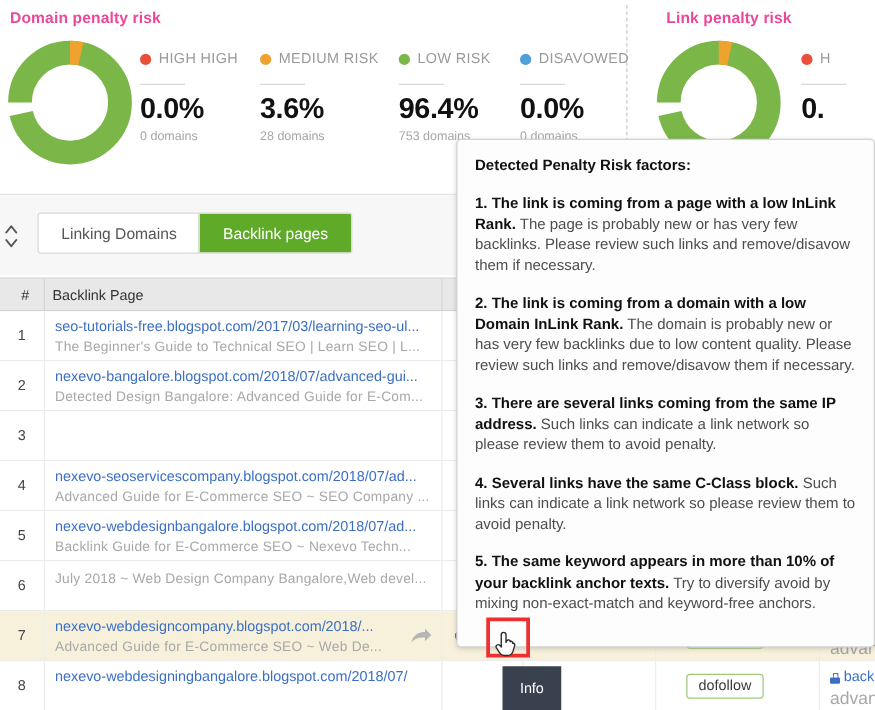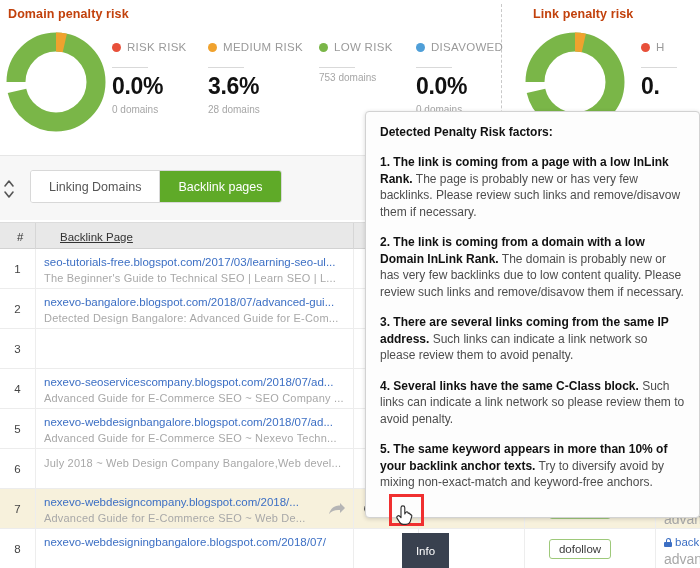--- a/index.html
+++ b/index.html
@@ -7,21 +7,21 @@
     width: 700px; height: 568px;
     font-family: "Liberation Sans", sans-serif;
     background: #ffffff;
     overflow: hidden;
   }
   #root { position: relative; width: 700px; height: 568px; overflow: hidden; background:#fff; }
 
   
   .panels { position:absolute; left:0; top:0; width:700px; height:155px; background:#fff; }
   .panel-title {
-    font-size: 12.5px; font-weight: bold; color:#c2410c; letter-spacing:0.1px;
+    font-size: 12.5px; font-weight: bold; color:#ec4899; letter-spacing:0.1px;
   }
   .panel-a { position:absolute; left:0; top:0; width:501px; height:155px; }
   .panel-b { position:absolute; left:503px; top:0; width:197px; height:155px; overflow:hidden; }
   .vdivider {
     position:absolute; left:501px; top:4px; width:0; height:150px;
     border-left: 1px dashed #c9c9c9;
   }
   .panel-a .panel-title { position:absolute; left:8px; top:7px; }
   .panel-b .panel-title { position:absolute; left:30px; top:7px; }
 
@@ -54,21 +54,21 @@
 
   
   .table { position:absolute; left:0; top:222px; width:700px; height:346px; }
   .thead {
     position:absolute; left:0; top:0; width:700px; height:27px;
     background:#e8e8e8; border-top:1px solid #dcdcdc; border-bottom:1px solid #d2d2d2;
   }
   .th { position:absolute; top:0; height:27px; display:flex; align-items:center;
         font-size:11.5px; color:#333; font-weight:normal; }
   .th-hash { left:17px; }
-  .th-page { left:60px;text-decoration:underline; }
+  .th-page { left:42px; }
   .th-sep { position:absolute; top:0; width:1px; height:27px; background:#d6d6d6; }
 
   .tbody { position:absolute; left:0; top:27px; width:700px; }
   .row { position:relative; height:40px; border-bottom:1px solid #ececec; background:#fff; }
   .row.sel { background:#f7f1dc; }
   .row .cell-sep { position:absolute; top:0; width:1px; height:40px; background:#ededed; }
 
   .c-num { position:absolute; left:0; width:35px; top:0; height:40px;
            display:flex; align-items:center; justify-content:center;
            font-size:11.5px; color:#444; }
@@ -155,21 +155,21 @@
         <svg width="104" height="104" viewBox="0 0 104 104" aria-hidden="true">
           <circle cx="52" cy="52" r="40" fill="none" stroke="#7ab648" stroke-width="19" stroke-dasharray="242.3 8.9" stroke-dashoffset="63" transform="rotate(-90 52 52)"></circle>
           <circle cx="52" cy="52" r="40" fill="none" stroke="#f0a22e" stroke-width="19" stroke-dasharray="8.9 242.3" stroke-dashoffset="0" transform="rotate(-90 52 52)"></circle>
         </svg>
       </div>
 
       <div class="legend-group" style="left:112px;">
         <div class="legend-col" style="left:0px;">
           <div class="leg-head">
             <span class="leg-dot" style="background:#e8503a"></span>
-            <span class="leg-label">RISK RISK</span>
+            <span class="leg-label">HIGH HIGH</span>
           </div>
           <div class="leg-rule"></div>
           <div class="leg-val">0.0%</div>
           <div class="leg-sub">0 domains</div>
         </div>
 
         <div class="legend-col" style="left:96px;">
           <div class="leg-head">
             <span class="leg-dot" style="background:#f0a22e"></span>
             <span class="leg-label">MEDIUM RISK</span>
@@ -178,20 +178,21 @@
           <div class="leg-val">3.6%</div>
           <div class="leg-sub">28 domains</div>
         </div>
 
         <div class="legend-col" style="left:207px;">
           <div class="leg-head">
             <span class="leg-dot" style="background:#7ab648"></span>
             <span class="leg-label">LOW RISK</span>
           </div>
           <div class="leg-rule"></div>
+          <div class="leg-val">96.4%</div>
           <div class="leg-sub">753 domains</div>
         </div>
 
         <div class="legend-col" style="left:304px;">
           <div class="leg-head">
             <span class="leg-dot" style="background:#4f9fd8"></span>
             <span class="leg-label">DISAVOWED</span>
           </div>
           <div class="leg-rule"></div>
           <div class="leg-val">0.0%</div>
@@ -296,21 +297,21 @@
         <div class="cell-sep" style="left:418px;"></div>
         <div class="cell-sep" style="left:524px;"></div>
         <div class="cell-sep" style="left:655px;"></div>
       </div>
 
       <div class="row">
         <div class="c-num">5</div>
         <div class="cell-sep" style="left:35px;"></div>
         <div class="c-page">
           <span class="url">nexevo-webdesignbangalore.blogspot.com/2018/07/ad...</span>
-          <span class="ttl">Advanced Guide for E-Commerce SEO ~ Nexevo Techn...</span>
+          <span class="ttl">Backlink Guide for E-Commerce SEO ~ Nexevo Techn...</span>
         </div>
         <div class="cell-sep" style="left:353px;"></div>
         <div class="cell-sep" style="left:418px;"></div>
         <div class="cell-sep" style="left:524px;"></div>
         <div class="cell-sep" style="left:655px;"></div>
       </div>
 
       <div class="row">
         <div class="c-num">6</div>
         <div class="cell-sep" style="left:35px;"></div>

